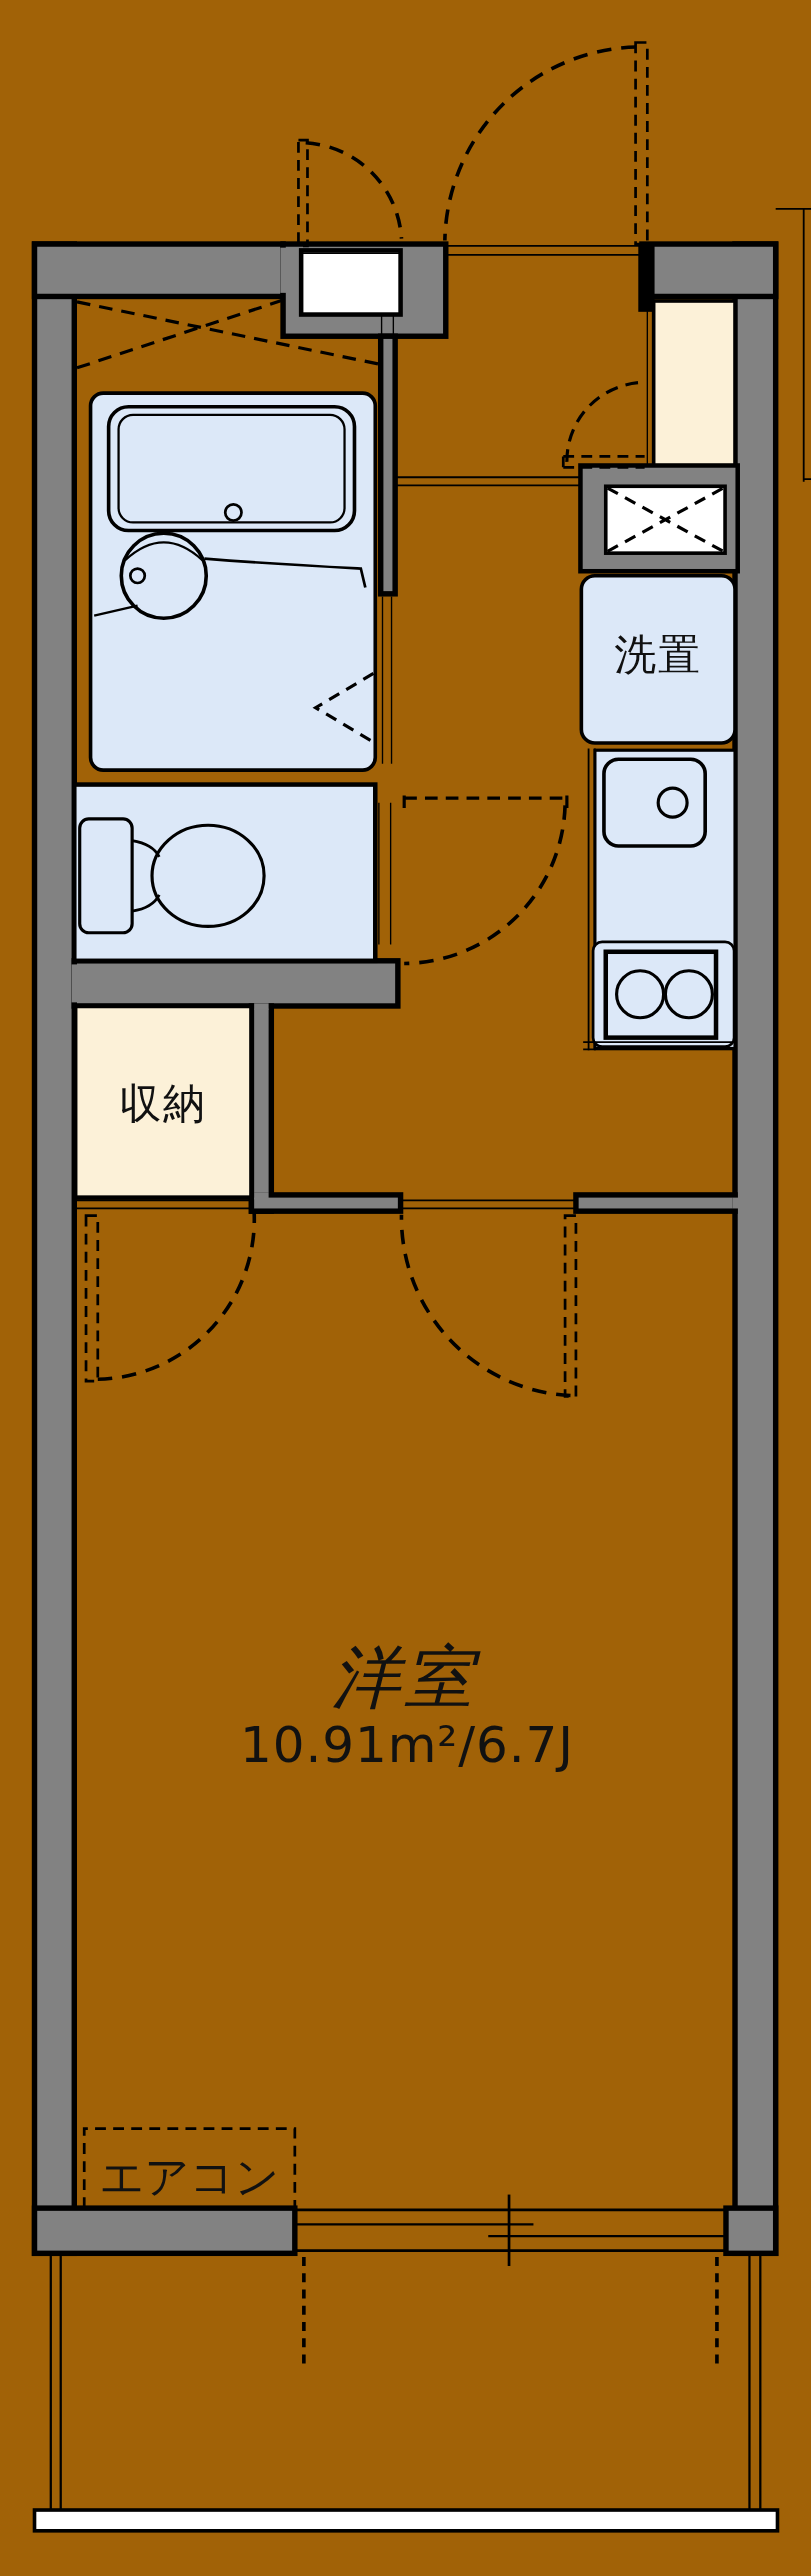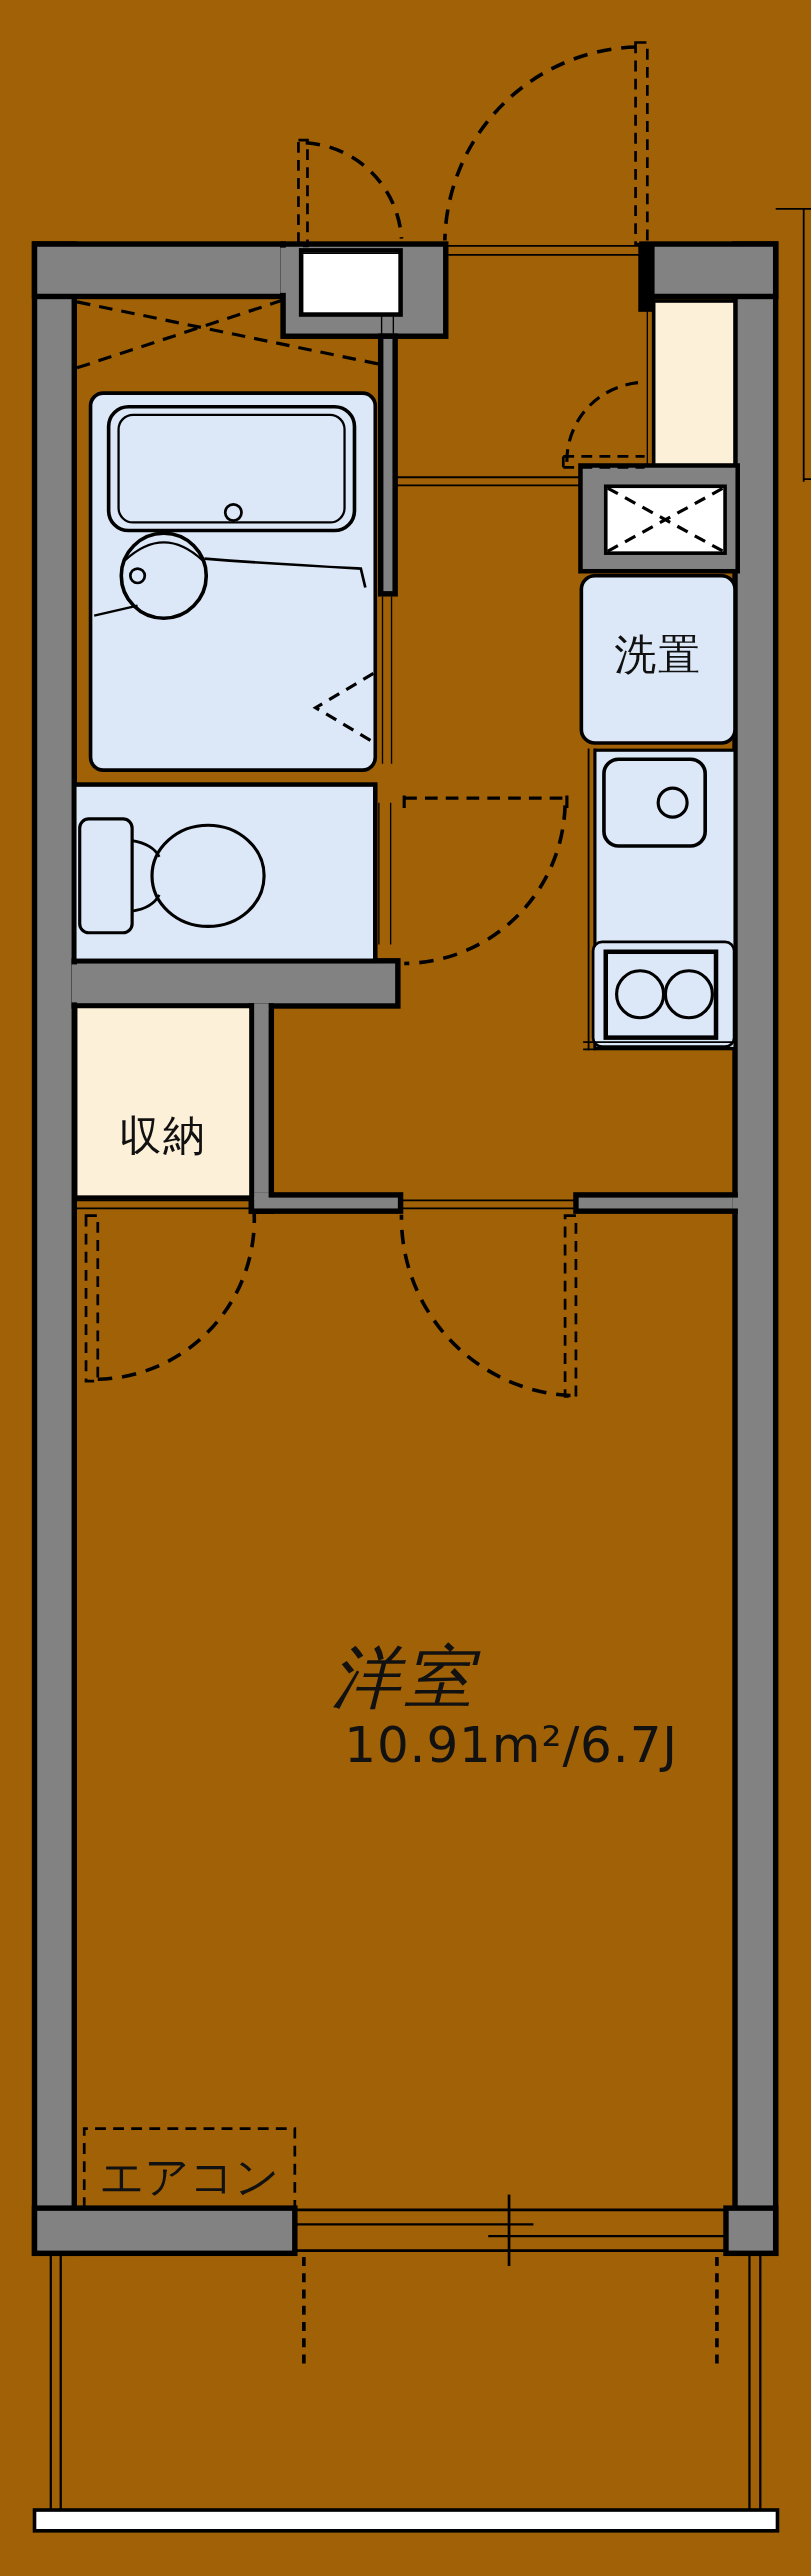--- a/index.html
+++ b/index.html
@@ -1,23 +1,23 @@
 <!DOCTYPE html>
 <html style="font-size:14.5px"><head>
 <meta charset="utf-8">
 <style>
   html,body{margin:0;padding:0;background:#ffffff;}
   body{font-family:"DejaVu Sans","Liberation Sans",sans-serif;}
   .plan{position:relative;width:812px;height:2576px;background:#a16207;overflow:hidden;}
   .plan svg{position:absolute;left:0;top:0;}
   .lbl{position:absolute;color:#111;text-align:center;white-space:nowrap;}
   .lbl-washer{left:581px;top:627px;width:154px;font-size:42px;letter-spacing:1.8px;}
-  .lbl-storage{left:75px;top:1076px;width:176px;font-size:42px;letter-spacing:1.8px;margin-top:32px;}
+  .lbl-storage{left:75px;top:1076px;width:176px;font-size:42px;letter-spacing:1.8px;}
   .lbl-room{left:223px;top:1632px;width:362px;font-size:69px;letter-spacing:3.6px;font-style:italic;}
-  .lbl-area{left:136px;top:1716px;width:542px;font-size:50px;letter-spacing:0.9px;text-align:right;}
+  .lbl-area{left:136px;top:1716px;width:542px;font-size:50px;letter-spacing:0.9px;}
   .lbl-aircon{left:84px;top:2148px;width:211px;font-size:44px;}
 </style>
 </head>
 <body>
 
 <div class="plan">
   <svg width="812" height="2576" viewBox="0 0 898 2850">
 
     <g fill="#828282" stroke="#000000" stroke-width="6">
       <rect x="38" y="270" width="44" height="2223"></rect>

